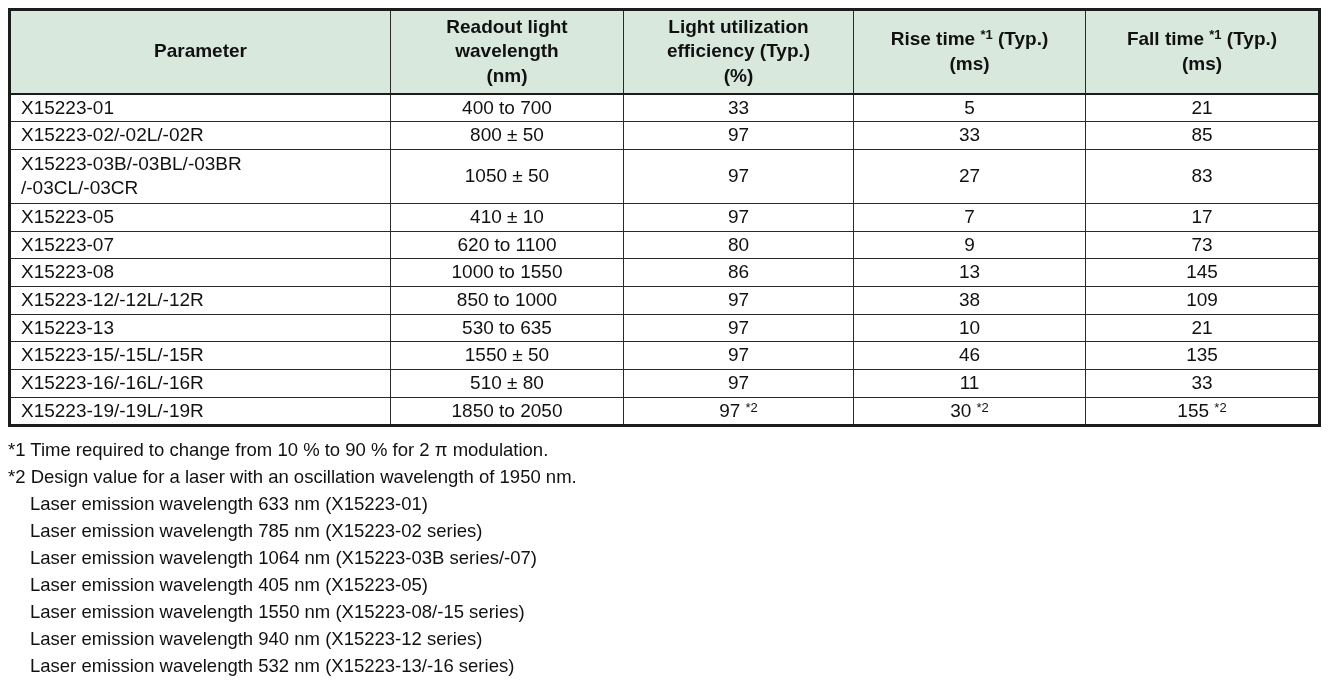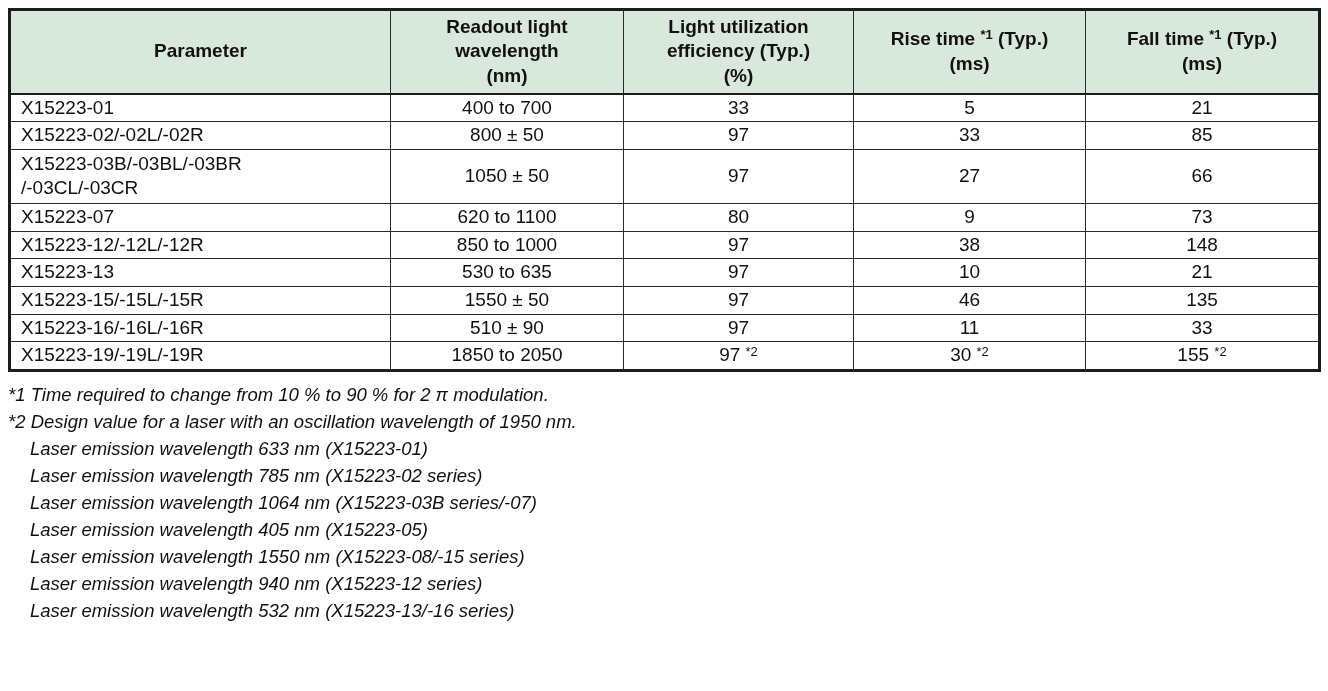--- a/index.html
+++ b/index.html
@@ -59,22 +59,22 @@
     line-height: 0;
     vertical-align: 6px;
     letter-spacing: 0;
   }
   td sup.fn { vertical-align: 5px; font-size: 13px; }
   .notes {
     margin-top: 9px;
     font-size: 18.5px;
     line-height: 27px;
   }
-  .notes .note-line { white-space: nowrap; font-style: italic; }
-  .notes .laser-line { padding-left: 22px; white-space: nowrap; font-style: italic; }
+  .notes .note-line { white-space: nowrap; }
+  .notes .laser-line { padding-left: 22px; white-space: nowrap; }
 </style>
 </head>
 <body>
 
 <div class="page">
   <table class="spec">
     <colgroup>
       <col style="width:381px">
       <col style="width:233px">
       <col style="width:230px">
@@ -103,53 +103,67 @@
           <td>800 ± 50</td>
           <td>97</td>
           <td>33</td>
           <td>85</td>
         </tr>
         <tr class="tall">
           <td class="param">X15223-03B/-03BL/-03BR<br>/-03CL/-03CR</td>
           <td>1050 ± 50</td>
           <td>97</td>
           <td>27</td>
-          <td>66</td>
+          <td>83</td>
+        </tr>
+        <tr>
+          <td class="param">X15223-05</td>
+          <td>410 ± 10</td>
+          <td>97</td>
+          <td>7</td>
+          <td>17</td>
         </tr>
         <tr>
           <td class="param">X15223-07</td>
           <td>620 to 1100</td>
           <td>80</td>
           <td>9</td>
           <td>73</td>
         </tr>
         <tr>
+          <td class="param">X15223-08</td>
+          <td>1000 to 1550</td>
+          <td>86</td>
+          <td>13</td>
+          <td>145</td>
+        </tr>
+        <tr>
           <td class="param">X15223-12/-12L/-12R</td>
           <td>850 to 1000</td>
           <td>97</td>
           <td>38</td>
-          <td>148</td>
+          <td>109</td>
         </tr>
         <tr>
           <td class="param">X15223-13</td>
           <td>530 to 635</td>
           <td>97</td>
           <td>10</td>
           <td>21</td>
         </tr>
         <tr>
           <td class="param">X15223-15/-15L/-15R</td>
           <td>1550 ± 50</td>
           <td>97</td>
           <td>46</td>
           <td>135</td>
         </tr>
         <tr>
           <td class="param">X15223-16/-16L/-16R</td>
-          <td>510 ± 90</td>
+          <td>510 ± 80</td>
           <td>97</td>
           <td>11</td>
           <td>33</td>
         </tr>
         <tr>
           <td class="param">X15223-19/-19L/-19R</td>
           <td>1850 to 2050</td>
           <td>97 <sup class="fn">*2</sup></td>
           <td>30 <sup class="fn">*2</sup></td>
           <td>155 <sup class="fn">*2</sup></td>

